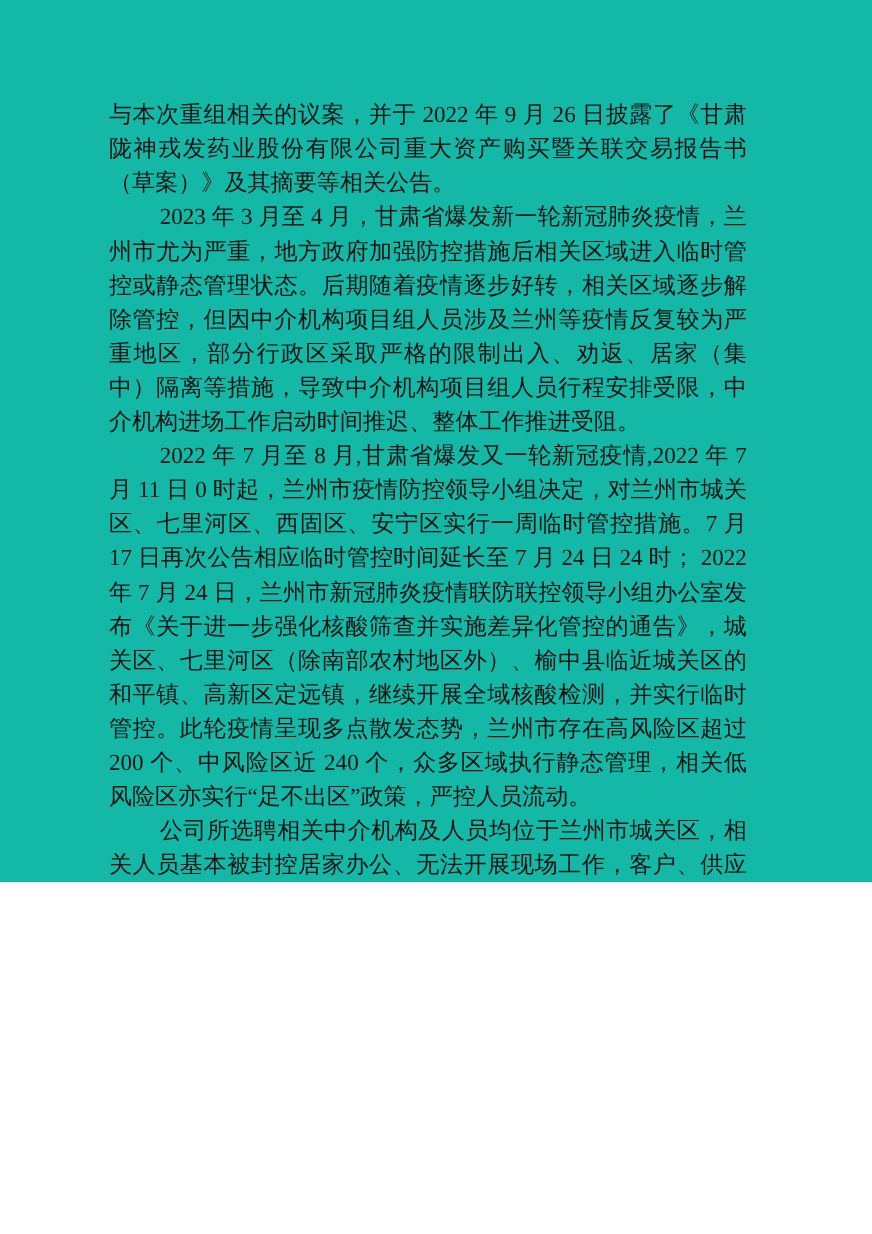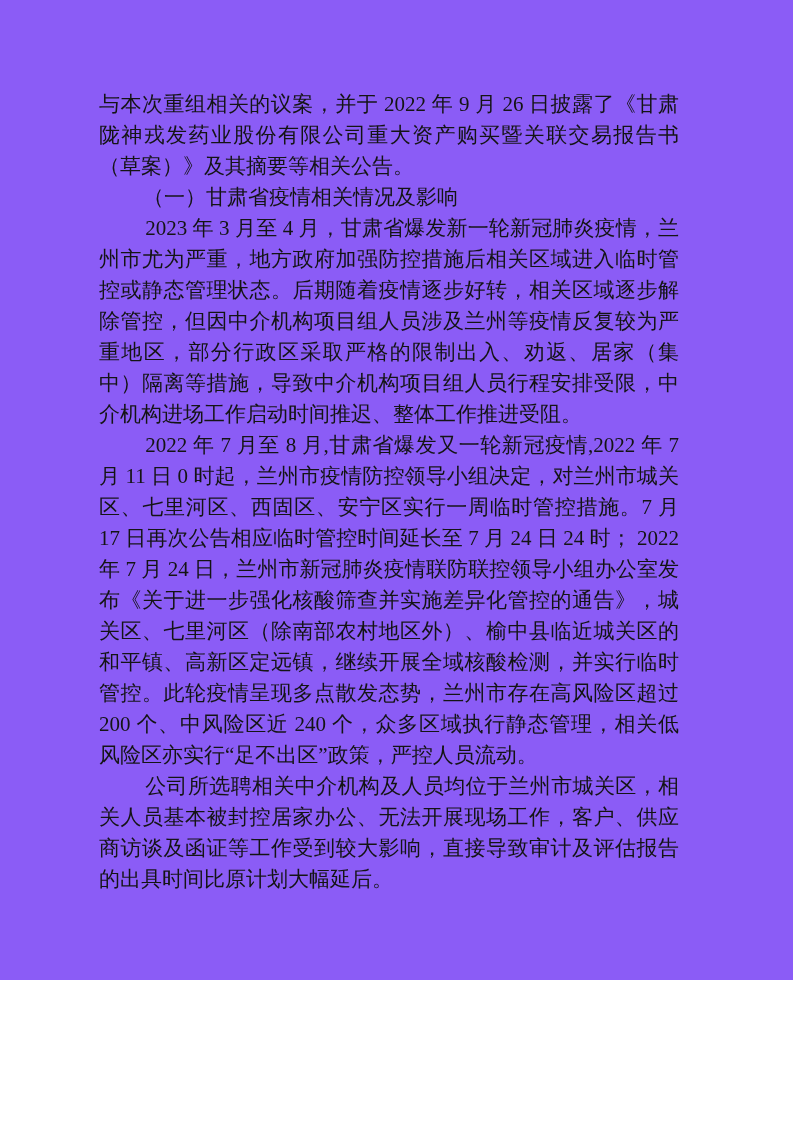--- a/index.html
+++ b/index.html
@@ -4,22 +4,22 @@
 <style>
   * { margin: 0; padding: 0; box-sizing: border-box; }
   html, body {
     width: 793px;
     background: #ffffff;
     font-family: "Liberation Serif", "DejaVu Serif", serif;
   }
   .page {
     position: relative;
     width: 793px;
-    height: 980px;
-    background: #8b5cf6;
+    height: 802px;
+    background: #14b8a6;
     overflow: hidden;
   }
   .text-block {
     position: absolute;
     left: 99px;
     top: 89px;
     width: 580px;
     font-size: 21px;
     line-height: 31px;
     color: #141414;
@@ -36,19 +36,18 @@
     text-indent: 2.1em;
     text-align: left;
   }
 </style>
 </head>
 <body>
 
 <div class="page">
   <div class="text-block">
     <p class="para">与本次重组相关的议案，并于 2022 年 9 月 26 日披露了《甘肃陇神戎发药业股份有限公司重大资产购买暨关联交易报告书（草案）》及其摘要等相关公告。</p>
-    <p class="para subheading">（一）甘肃省疫情相关情况及影响</p>
     <p class="para indent">2023 年 3 月至 4 月，甘肃省爆发新一轮新冠肺炎疫情，兰州市尤为严重，地方政府加强防控措施后相关区域进入临时管控或静态管理状态。后期随着疫情逐步好转，相关区域逐步解除管控，但因中介机构项目组人员涉及兰州等疫情反复较为严重地区，部分行政区采取严格的限制出入、劝返、居家（集中）隔离等措施，导致中介机构项目组人员行程安排受限，中介机构进场工作启动时间推迟、整体工作推进受阻。</p>
     <p class="para indent">2022 年 7 月至 8 月,甘肃省爆发又一轮新冠疫情,2022 年 7 月 11 日 0 时起，兰州市疫情防控领导小组决定，对兰州市城关区、七里河区、西固区、安宁区实行一周临时管控措施。7 月 17 日再次公告相应临时管控时间延长至 7 月 24 日 24 时； 2022 年 7 月 24 日，兰州市新冠肺炎疫情联防联控领导小组办公室发布《关于进一步强化核酸筛查并实施差异化管控的通告》，城关区、七里河区（除南部农村地区外）、榆中县临近城关区的和平镇、高新区定远镇，继续开展全域核酸检测，并实行临时管控。此轮疫情呈现多点散发态势，兰州市存在高风险区超过 200 个、中风险区近 240 个，众多区域执行静态管理，相关低风险区亦实行“足不出区”政策，严控人员流动。</p>
     <p class="para indent">公司所选聘相关中介机构及人员均位于兰州市城关区，相关人员基本被封控居家办公、无法开展现场工作，客户、供应商访谈及函证等工作受到较大影响，直接导致审计及评估报告的出具时间比原计划大幅延后。</p>
 
   </div>
 </div>
 
 </body></html>

